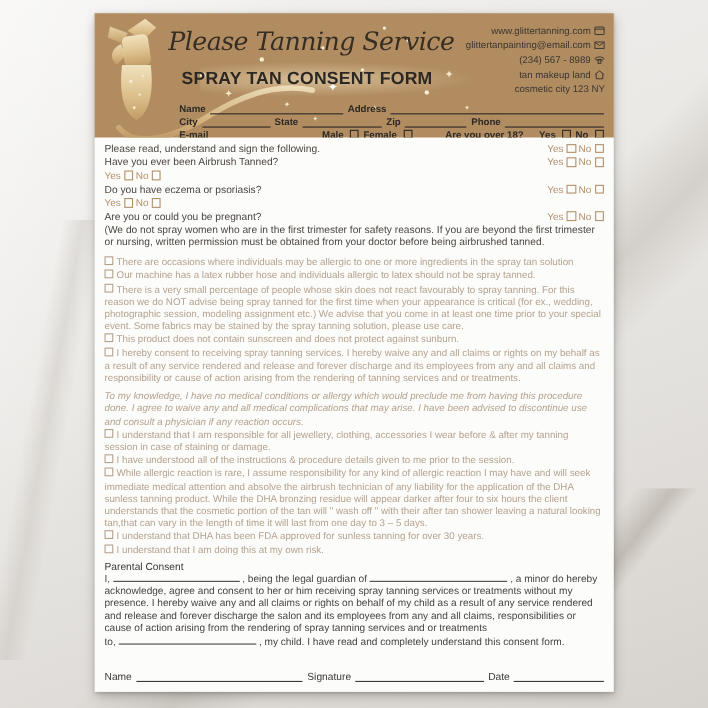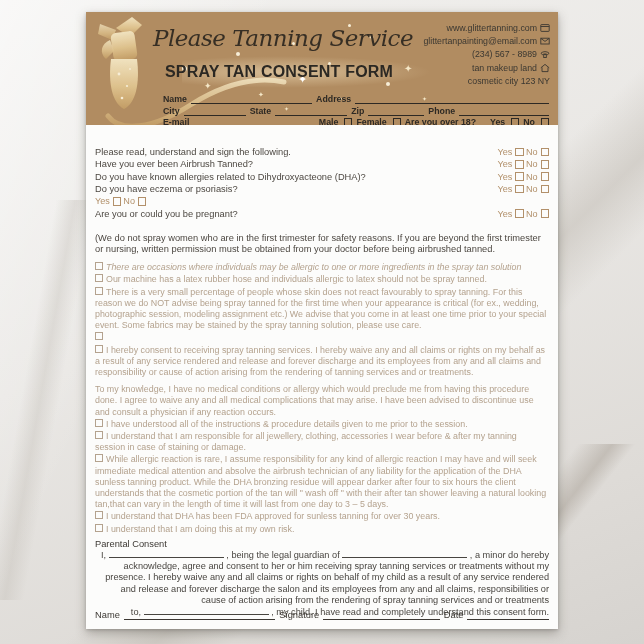--- a/index.html
+++ b/index.html
@@ -47,31 +47,31 @@
   .fields{position:absolute;left:77px;top:81px;right:9px;font-size:8.8px;font-weight:bold;color:#2d2924;}
   .fRow{display:flex;align-items:flex-end;height:11.3px;gap:4px;white-space:nowrap;}
   .bl{border-bottom:1px solid #2d2924;height:8px;}
   .grow{flex:1 1 auto;}
   .cbd{display:inline-block;width:6px;height:6px;border:1px solid #2d2924;margin:0 0 1px 2px;flex:0 0 auto;}
 
   
   .content{position:absolute;left:9px;right:9px;top:113px;bottom:0;}
   .qRow{display:flex;justify-content:space-between;align-items:center;height:12.3px;
     font-size:9.3px;color:#4c4741;white-space:nowrap;}
-  .qRow:first-child{margin-top:21px;}
+  .qRow:first-child{margin-top:4px;}
   .yn{display:flex;align-items:center;gap:2px;color:#b2906a;font-size:9.1px;}
   .cbt{display:inline-block;width:6.5px;height:6.5px;border:1px solid #b2906a;margin-left:1px;flex:0 0 auto;}
-  .preg{margin:13px 0 0 0;font-size:9.3px;line-height:11.2px;color:#4c4741;}
+  .preg{margin:1px 0 0 0;font-size:9.3px;line-height:11.2px;color:#4c4741;}
   .ack,.lightP{font-size:8.9px;line-height:11.2px;color:#b4a28e;margin:1px 0 0 0;}
-  .ackFirst{margin-top:7px;font-style:italic;}
+  .ackFirst{margin-top:7px;}
   .cbl{display:inline-block;width:6px;height:6px;border:1px solid #b4a28e;margin:0 3px 0 0;}
-  .medical{margin-top:6px;}
+  .medical{margin-top:6px;font-style:italic;}
   .introP{margin-top:7px;}
   .parHead{margin:4px 0 0 0;font-size:9.3px;color:#3c3833;}
-  .parP{margin:1px 0 0 0;font-size:9.2px;line-height:11.3px;color:#484540;text-align:right;}
+  .parP{margin:1px 0 0 0;font-size:9.2px;line-height:11.3px;color:#484540;}
   .ibl{display:inline-block;border-bottom:1px solid #484540;height:7px;}
   .w115{width:115px;} .w125{width:125px;}
   .sigRow{position:absolute;left:0;right:0;bottom:9px;display:flex;align-items:flex-end;gap:4px;
     font-size:9.3px;color:#3c3833;white-space:nowrap;}
   .sbl{border-bottom:1px solid #3c3833;height:8px;}
   .f13{flex:1.3;} .f10{flex:1;} .f07{flex:.7;}
 </style>
 </head>
 <body>
 
@@ -184,21 +184,21 @@
         <span>Phone</span>
         <span class="bl grow"></span>
       </div>
       <div class="fRow">
         <span>E-mail</span>
         <span class="bl" style="width:142px;"></span>
         <span style="margin-left:8px;margin-top:40px;">Male</span>
         <span class="cbd"></span>
         <span>Female</span>
         <span class="cbd"></span>
-        <span style="margin-left:0;">Are you over 18?</span>
+        <span style="margin-left:26px;">Are you over 18?</span>
         <span style="margin-left:10px;">Yes</span>
         <span class="cbd"></span>
         <span>No</span>
         <span class="cbd"></span>
       </div>
     </div>
   </div>
 
   <div class="content">
 
@@ -214,21 +214,20 @@
     <div class="qRow">
       <span>Have you ever been Airbrush Tanned?</span>
       <span class="yn">
         <span>Yes</span>
           <span class="cbt"></span>
         <span>No</span>
           <span class="cbt"></span>
       </span>
     </div>
     <div class="qRow">
-      <span>Do you have known allergies related to Dihydroxyacteone (DHA)?</span>
       <span class="yn">
         <span>Yes</span>
           <span class="cbt"></span>
         <span>No</span>
           <span class="cbt"></span>
       </span>
     </div>
     <div class="qRow">
       <span>Do you have eczema or psoriasis?</span>
       <span class="yn">
@@ -254,28 +253,28 @@
         <span>No</span>
           <span class="cbt"></span>
       </span>
     </div>
 
     <p class="preg">(We do not spray women who are in the first trimester for safety reasons. If you are beyond the first trimester or nursing, written permission must be obtained from your doctor before being airbrushed tanned.</p>
 
     <p class="ack ackFirst"><span class="cbl"></span><span>There are occasions where individuals may be allergic to one or more ingredients in the spray tan solution</span></p>
     <p class="ack"><span class="cbl"></span><span>Our machine has a latex rubber hose and individuals allergic to latex should not be spray tanned.</span></p>
     <p class="ack"><span class="cbl"></span><span>There is a very small percentage of people whose skin does not react favourably to spray tanning. For this reason we do NOT advise being spray tanned for the first time when your appearance is critical (for ex., wedding, photographic session, modeling assignment etc.) We advise that you come in at least one time prior to your special event. Some fabrics may be stained by the spray tanning solution, please use care.</span></p>
-    <p class="ack"><span class="cbl"></span></p>
+    <p class="ack"><span class="cbl"></span><span>This product does not contain sunscreen and does not protect against sunburn.</span></p>
     <p class="ack"><span class="cbl"></span><span>I hereby consent to receiving spray tanning services. I hereby waive any and all claims or rights on my behalf as a result of any service rendered and release and forever discharge and its employees from any and all claims and responsibility or cause of action arising from the rendering of tanning services and or treatments.</span></p>
 
     <p class="lightP medical">To my knowledge, I have no medical conditions or allergy which would preclude me from having this procedure done. I agree to waive any and all medical complications that may arise. I have been advised to discontinue use and consult a physician if any reaction occurs.</p>
 
 
+    <p class="ack"><span class="cbl"></span><span>I understand that I am responsible for all jewellery, clothing, accessories I wear before &amp; after my tanning session in case of staining or damage.</span></p>
     <p class="ack"><span class="cbl"></span><span>I have understood all of the instructions &amp; procedure details given to me prior to the session.</span></p>
-    <p class="ack"><span class="cbl"></span><span>I understand that I am responsible for all jewellery, clothing, accessories I wear before &amp; after my tanning session in case of staining or damage.</span></p>
     <p class="ack"><span class="cbl"></span><span>While allergic reaction is rare, I assume responsibility for any kind of allergic reaction I may have and will seek immediate medical attention and absolve the airbrush technician of any liability for the application of the DHA sunless tanning product. While the DHA bronzing residue will appear darker after four to six hours the client understands that the cosmetic portion of the tan will " wash off " with their after tan shower leaving a natural looking tan,that can vary in the length of time it will last from one day to 3 – 5 days.</span></p>
     <p class="ack"><span class="cbl"></span><span>I understand that DHA has been FDA approved for sunless tanning for over 30 years.</span></p>
     <p class="ack"><span class="cbl"></span><span>I understand that I am doing this at my own risk.</span></p>
 
     <p class="parHead">Parental Consent</p>
     <p class="parP">
       <span>I,</span>
       <span class="ibl w115"></span>
       <span>, being the legal guardian of</span>
       <span class="ibl w125"></span>

